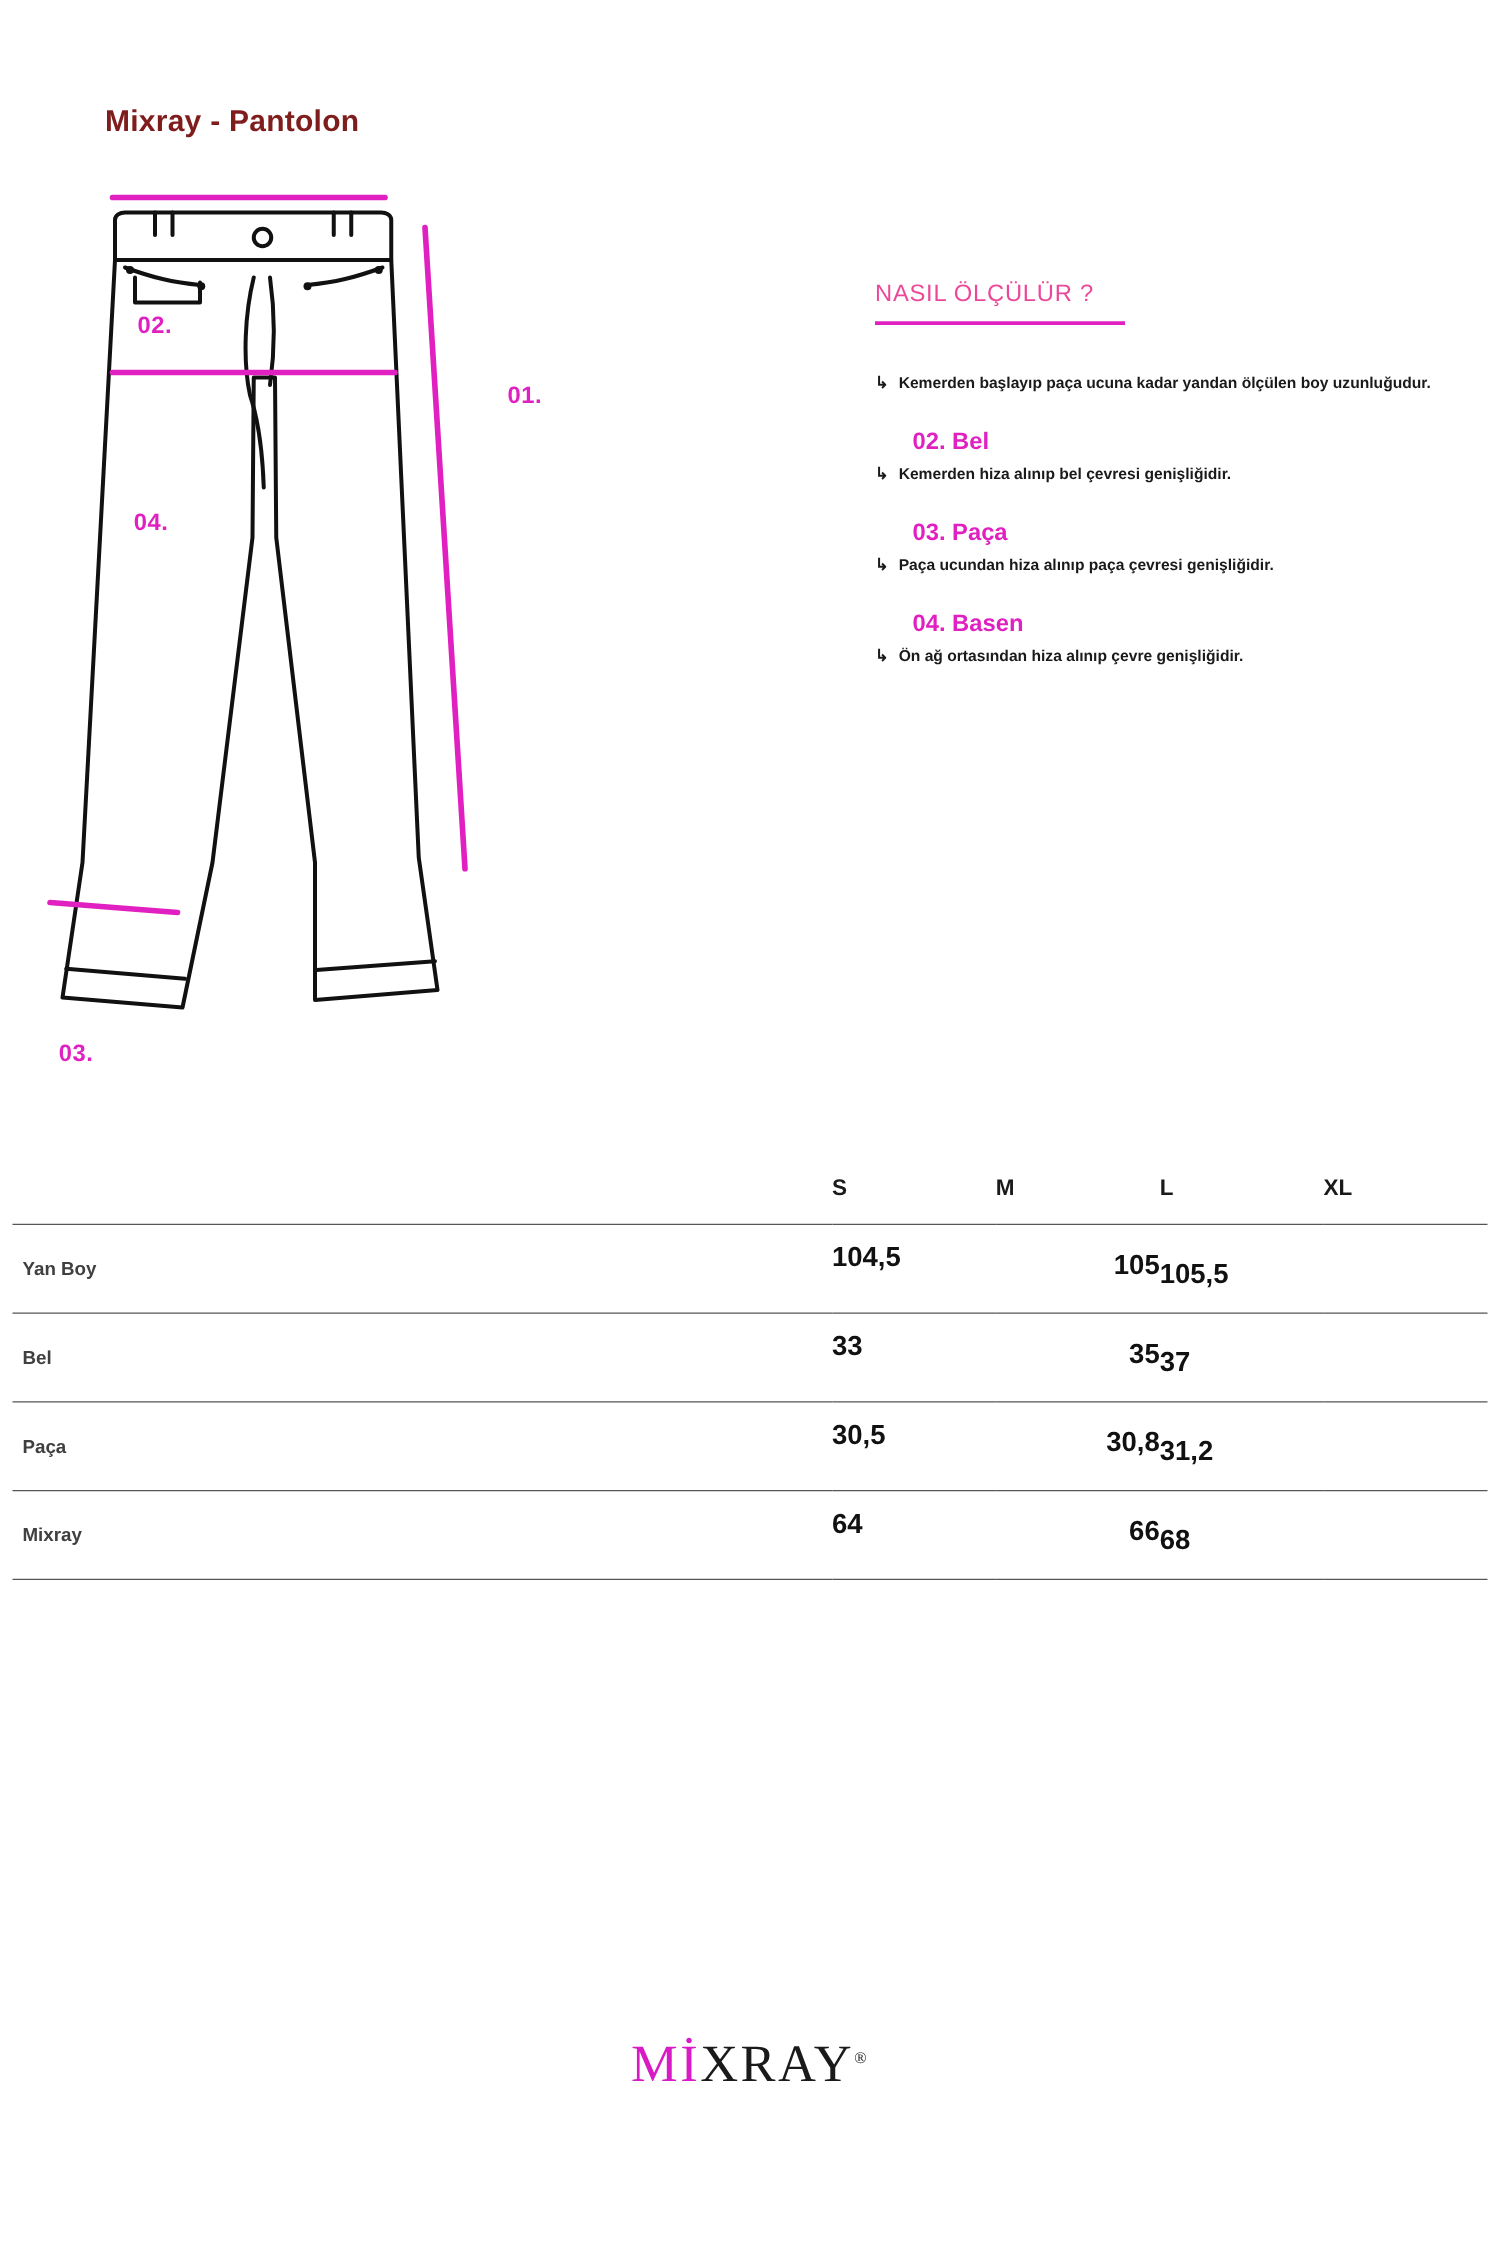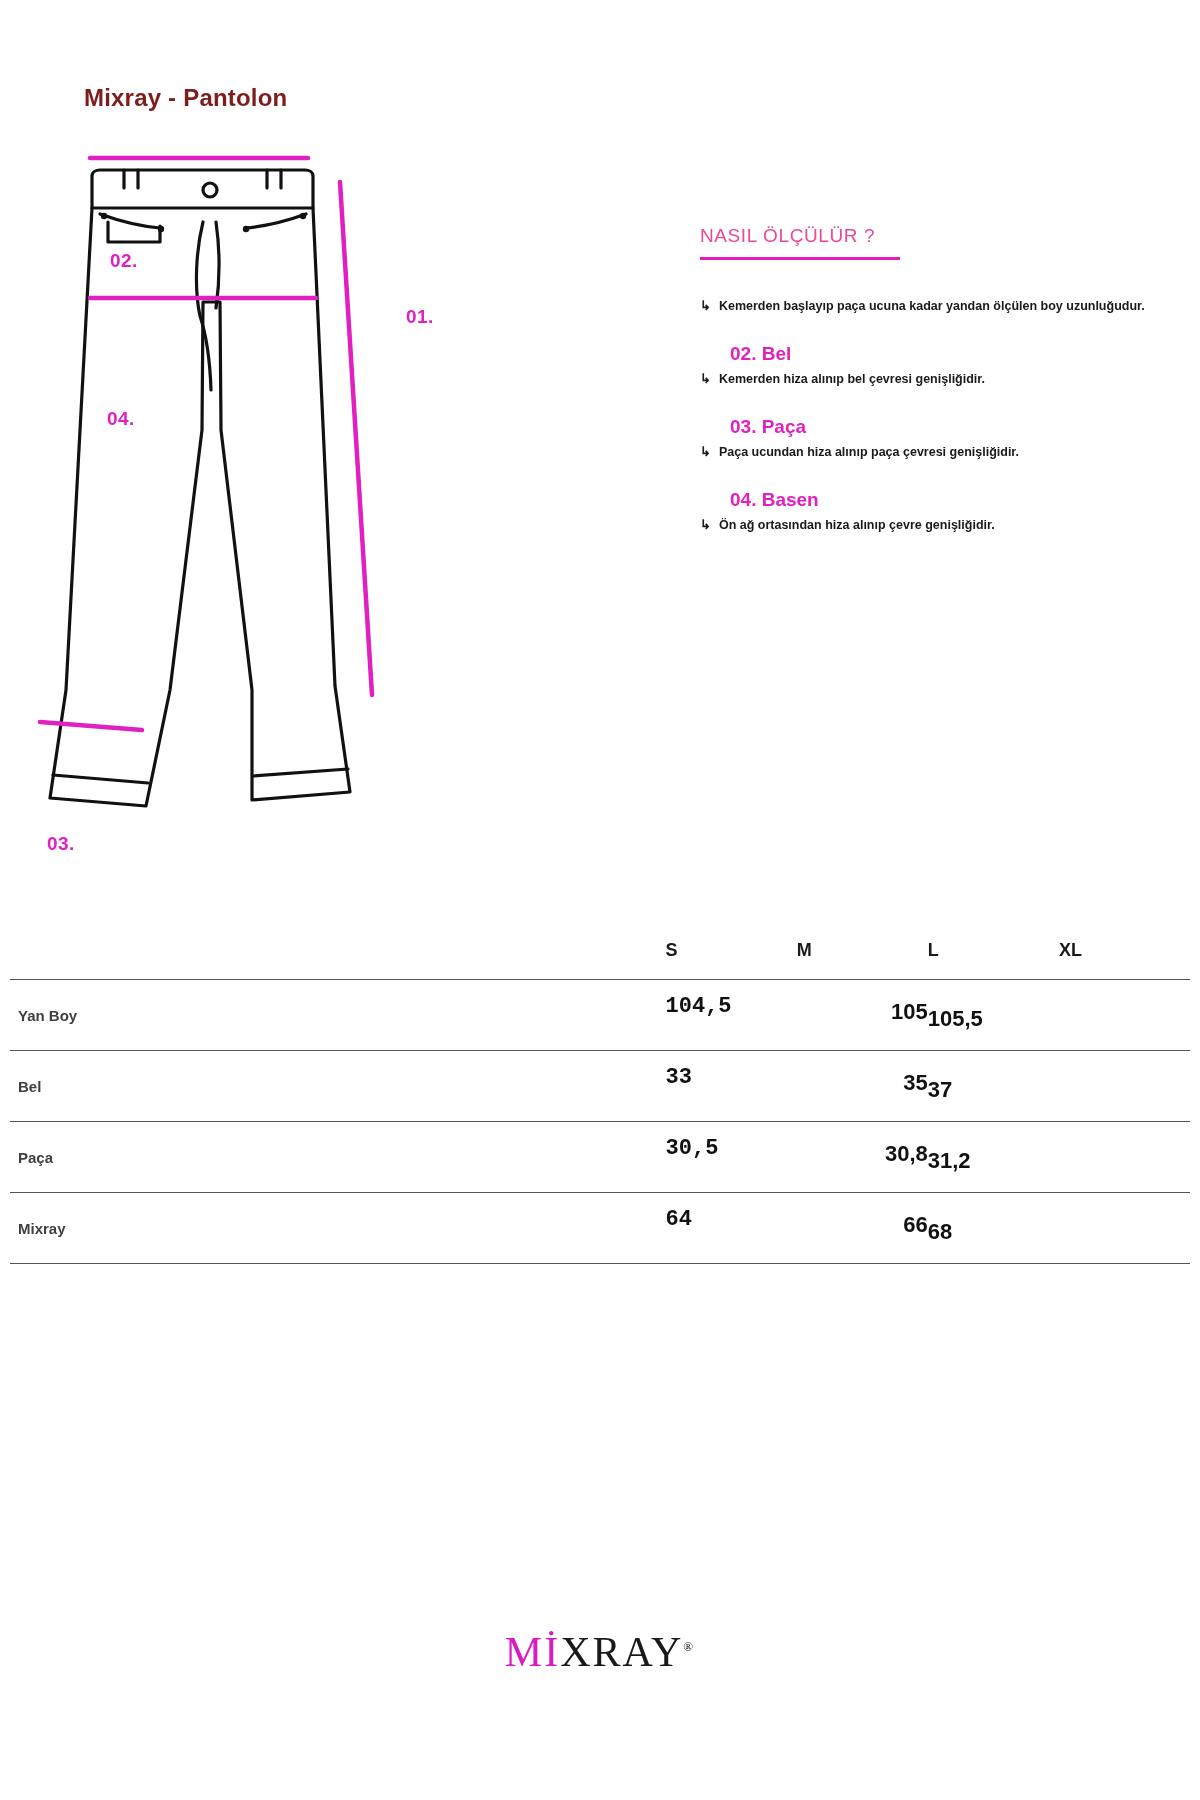--- a/index.html
+++ b/index.html
@@ -142,21 +142,21 @@
     padding: 26px 0 26px 8px;
   }
   table.size-table tbody td {
     font-size: 22px;
     font-weight: bold;
     color: #111;
     padding: 22px 0;
     text-align: left;
   }
   
-  table.size-table tbody td.v0 { position: relative; top: -9px; font-family: Liberation Mono, monospace; }
+  table.size-table tbody td.v0 { position: relative; top: -9px; }
   table.size-table tbody td.v1 { position: relative; top: -3px; text-align: right; }
   table.size-table tbody td.v2 { position: relative; top: 4px; }
   table.size-table tbody td.v3 { position: relative; top: 10px; }
 
   
   .footer-logo {
     position: absolute;
     left: 0;
     top: 1628px;
     width: 1200px;

